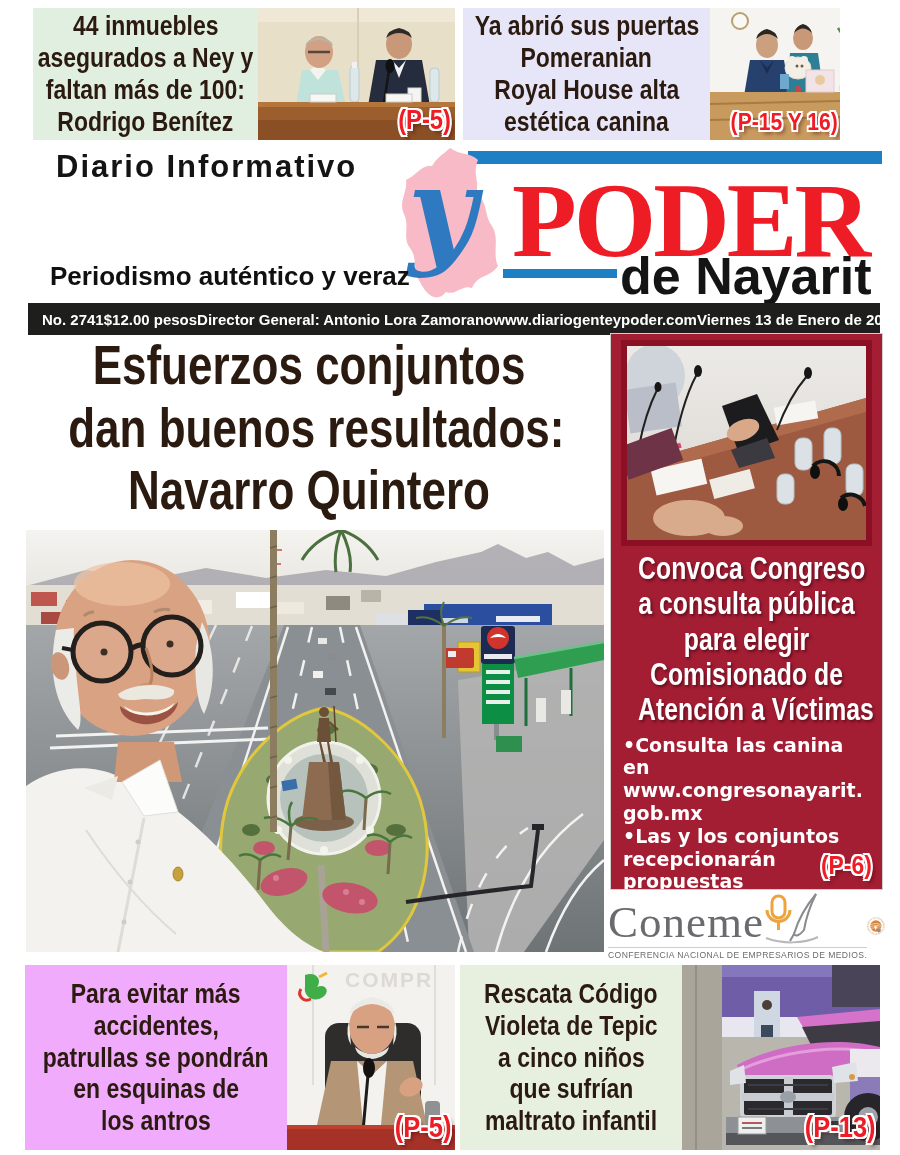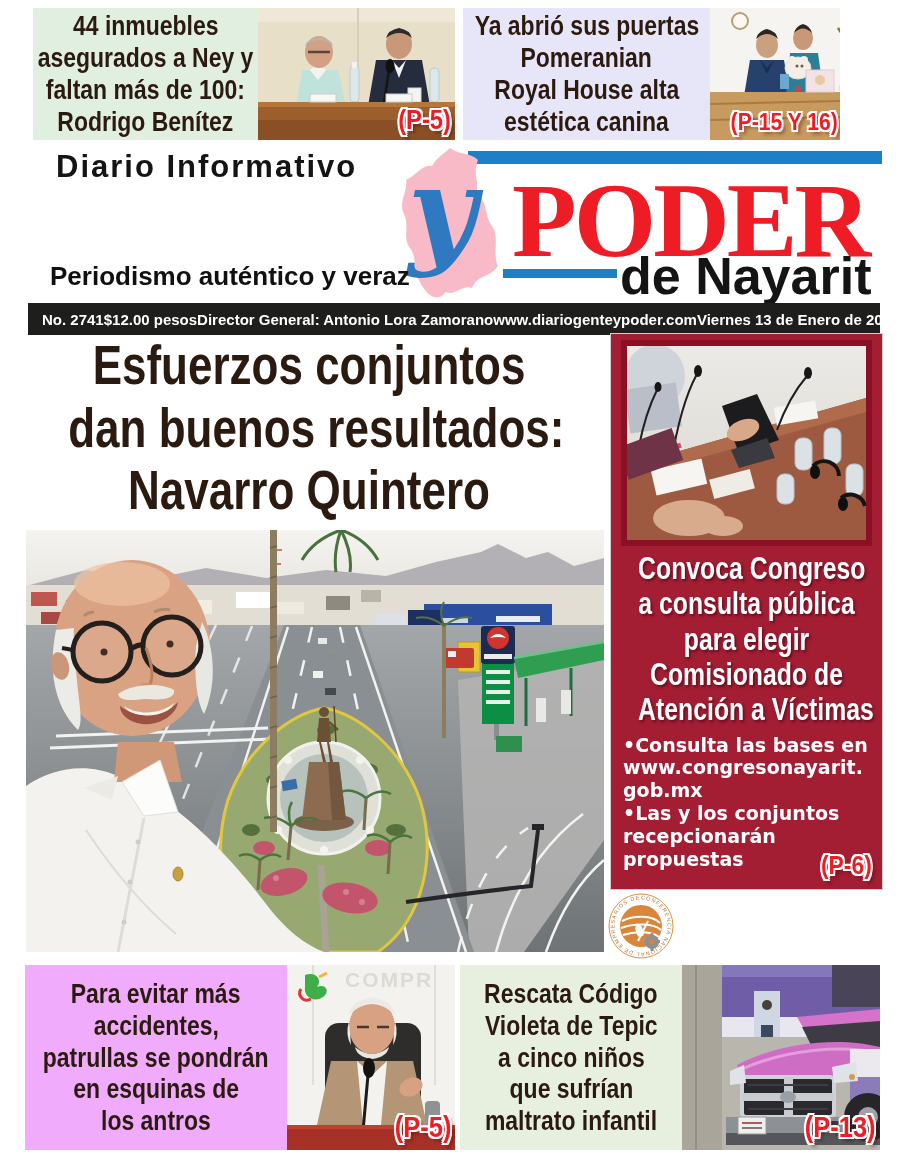--- a/index.html
+++ b/index.html
@@ -244,21 +244,21 @@
         <ellipse cx="96" cy="180" rx="20" ry="10" fill="#d9ab8d"></ellipse>
       </svg>
       <div class="red-hl">
         <div class="hl">Convoca Congreso</div>
         <div class="hl">a consulta pública</div>
         <div class="hl">para elegir</div>
         <div class="hl">Comisionado de</div>
         <div class="hl">Atención a Víctimas</div>
       </div>
       <div class="bullets">
-        <div>•Consulta las bases en</div>
+        <div>•Consulta las canina en</div>
         <div>www.congresonayarit.</div>
         <div>gob.mx</div>
         <div>•Las y los conjuntos</div>
         <div>recepcionarán</div>
         <div>propuestas</div>
       </div>
       <span class="pref" style="right:10px;bottom:8px;font-size:26px;">(P-6)</span>
     </div>
   </aside>
 
@@ -466,20 +466,34 @@
         <circle cx="144" cy="114" r="3.5" fill="#3c2f26"></circle>
       <path d="M120,118 C126,134 128,146 124,154" stroke="#b9825e" stroke-width="3" fill="none"></path>
       <ellipse cx="120" cy="157" rx="7" ry="4" fill="#c78d68" opacity=".7"></ellipse>
       <path d="M92,164 C106,154 134,152 148,160 C150,170 132,170 120,169 C106,170 94,172 92,164 Z" fill="#ebe8e0"></path>
       <path d="M94,176 C112,190 138,188 152,172 C150,186 132,196 116,194 C102,192 94,184 94,176 Z" fill="#9c5243"></path>
       <path d="M98,176 C112,186 136,184 148,173 C146,181 130,187 116,185 C106,184 100,180 98,176 Z" fill="#f7f4ea"></path>
     </g>
   </svg>
 
   <div class="conemel">
+    <div class="left">
+      <div class="coneme-row">
+        <span class="coneme-name">Coneme</span>
+        <svg width="56" height="52" viewBox="0 0 56 52">
+          <rect x="8" y="4" width="13" height="22" rx="6.5" fill="none" stroke="#eda43e" stroke-width="3"></rect>
+          <path d="M3,18 a11.5,11.5 0 0 0 23,0" fill="none" stroke="#eda43e" stroke-width="3"></path>
+          <line x1="14.5" y1="30" x2="14.5" y2="38" stroke="#eda43e" stroke-width="3"></line>
+          <path d="M52,2 C42,14 34,28 30,42" stroke="#8a8b8e" stroke-width="2" fill="none"></path>
+          <path d="M52,2 C46,14 42,26 40,38 C36,43 32,45 30,42 L26,49" stroke="#8a8b8e" stroke-width="2" fill="none"></path>
+          <path d="M2,46 C18,52 40,52 54,45" stroke="#b9b9bb" stroke-width="2" fill="none"></path>
+        </svg>
+      </div>
+      <div class="coneme-sub">CONFERENCIA NACIONAL DE EMPRESARIOS DE MEDIOS.</div>
+    </div>
     <svg width="66" height="66" viewBox="0 0 66 66">
       <defs>
           <path id="sealArc" d="M33,6.5 a26.5,26.5 0 1 1 -0.05,0"></path>
         </defs>
       <circle cx="33" cy="33" r="32" fill="#ffffff" stroke="#d8913f" stroke-width="1"></circle>
       <text font-size="5.4" fill="#b9743a" letter-spacing="1">
         <textPath href="#sealArc">CONFERENCIA NACIONAL DE EMPRESARIOS DE MEDIOS</textPath>
       </text>
       <circle cx="33" cy="33" r="21" fill="#d9863b"></circle>
       <g stroke="#ffffff" stroke-width="2" fill="none">

